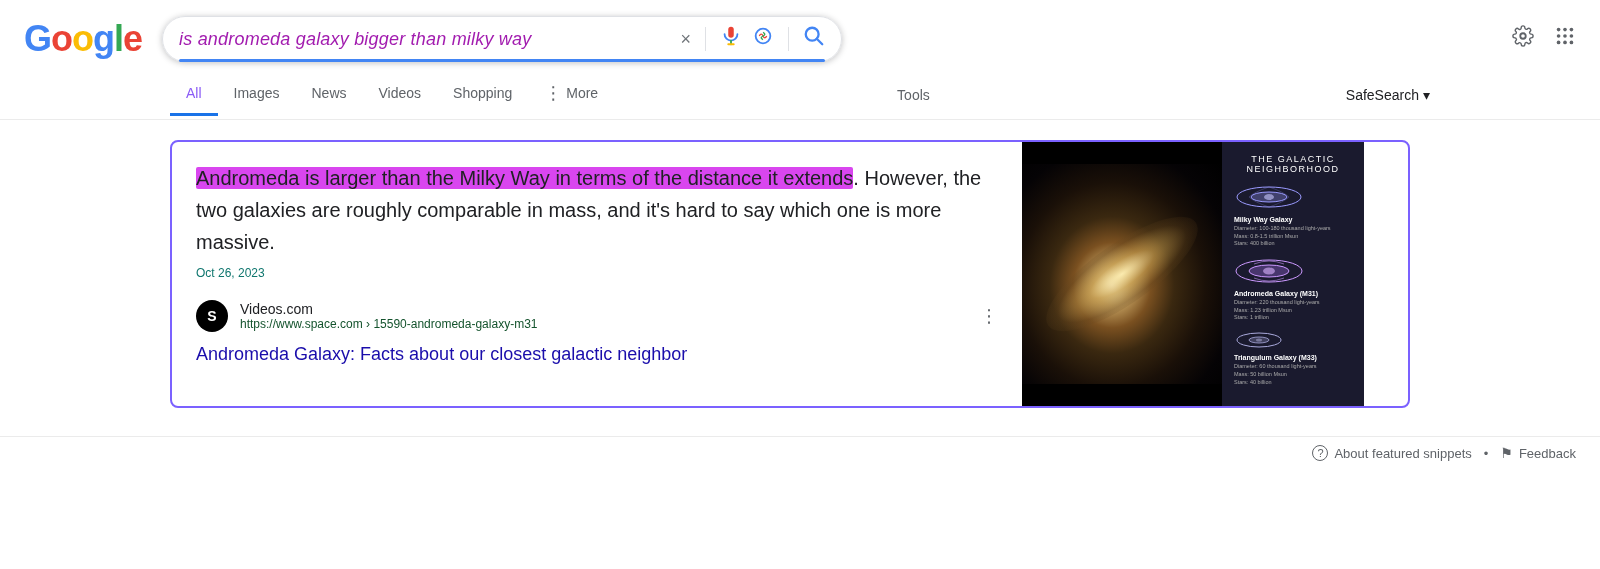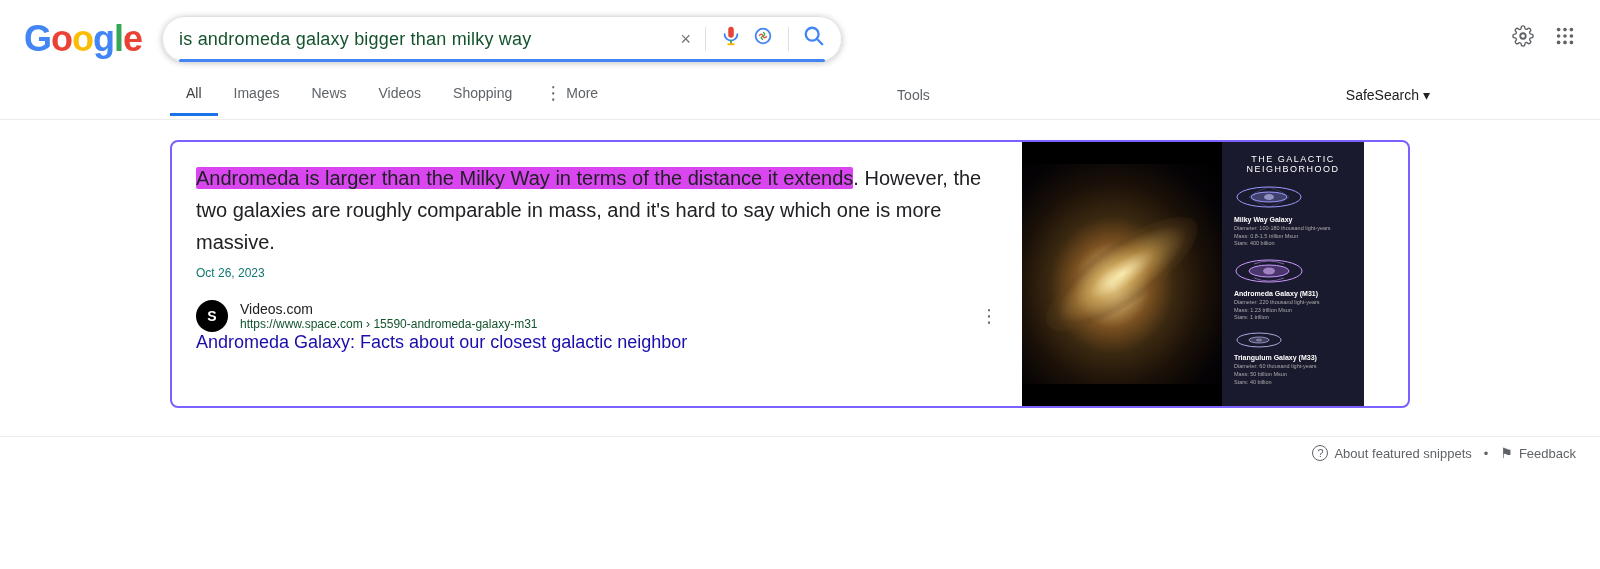--- a/index.html
+++ b/index.html
@@ -57,22 +57,23 @@
       left: 16px;
       right: 16px;
       height: 3px;
       background: #4285F4;
       border-radius: 2px;
     }
 
     .search-input-text {
       flex: 1;
       font-size: 18px;
-      color: #14532d;
+      color: #a21caf;
       letter-spacing: 0.2px;
+      font-style: italic;
     }
 
     .search-icon-clear {
       color: #70757a;
       font-size: 18px;
       cursor: pointer;
     }
 
     .divider-v {
       width: 1px;
@@ -115,21 +116,21 @@
       color: #5f6368;
       cursor: pointer;
       border-bottom: 3px solid transparent;
       display: flex;
       align-items: center;
       gap: 6px;
       white-space: nowrap;
     }
 
     .nav-tab.active {
-      color: #404040;
+      color: #8b5cf6;
       border-bottom: 3px solid #1a73e8;
     }
 
     .nav-tab.more {
       gap: 4px;
     }
 
     .tools-tab {
       margin-left: auto;
       padding: 12px 16px;
@@ -227,20 +228,21 @@
     .source-menu {
       color: #5f6368;
       cursor: pointer;
       font-size: 18px;
     }
 
     .snippet-link {
       color: #1a0dab;
       font-size: 18px;
       text-decoration: none;
+      margin-top: 12px;
       display: block;
       cursor: pointer;
     }
 
     
     .snippet-images {
       display: flex;
       flex-direction: row;
       width: 342px;
       flex-shrink: 0;

